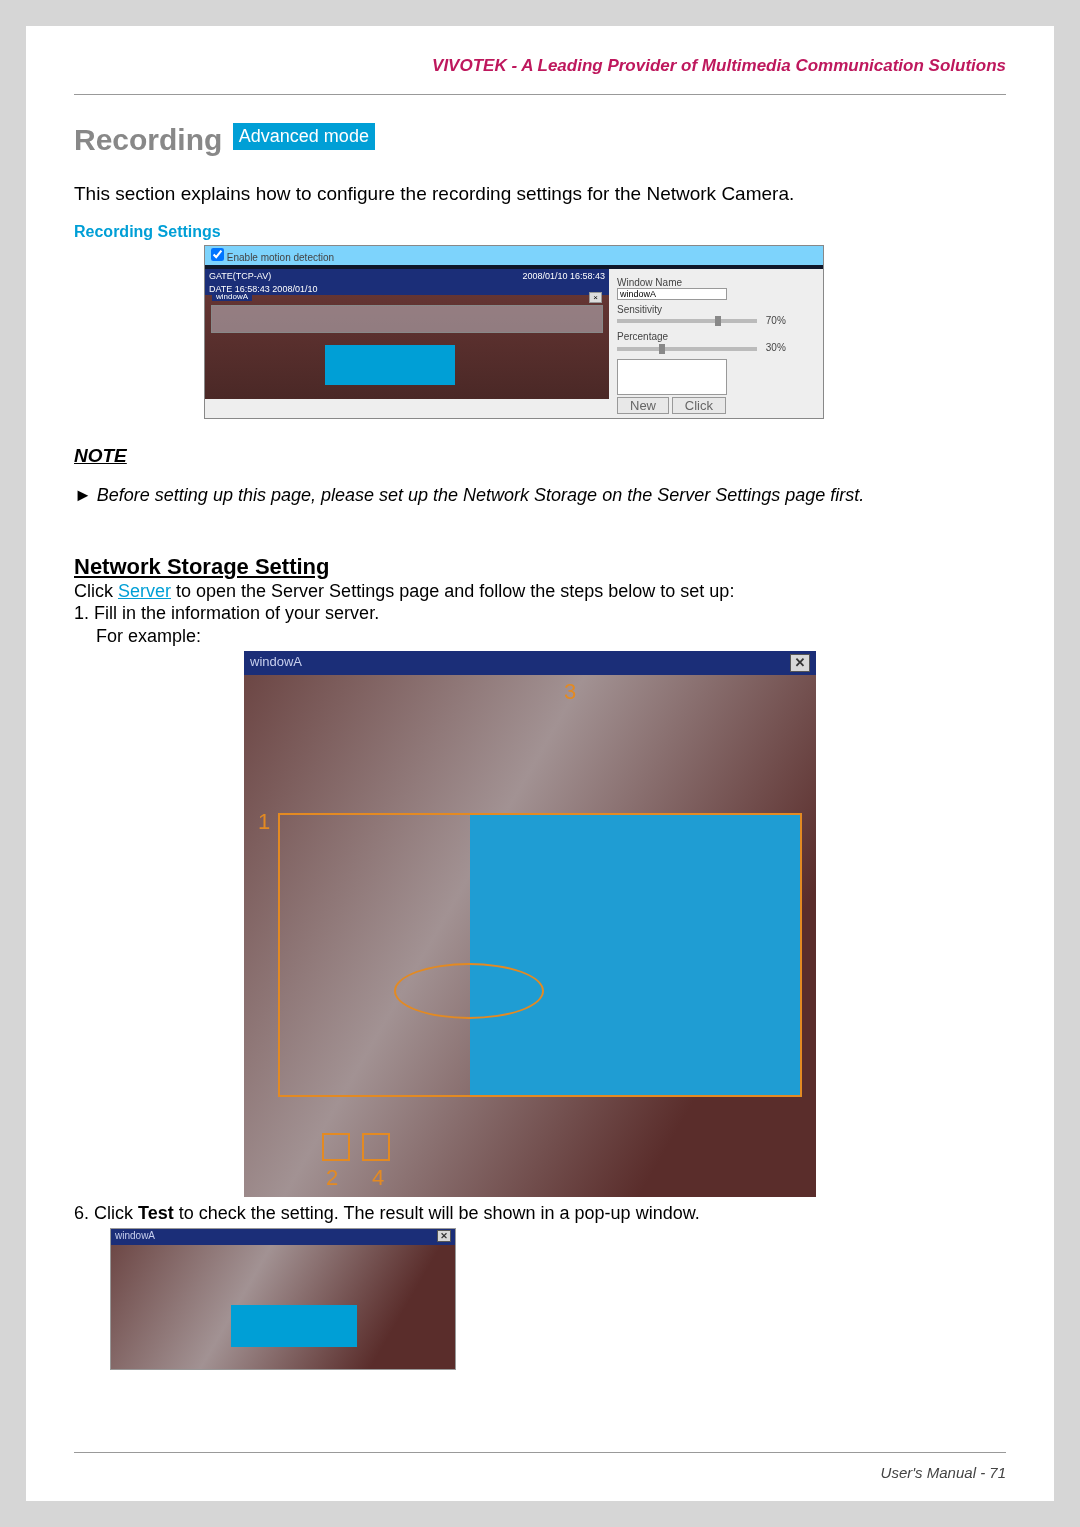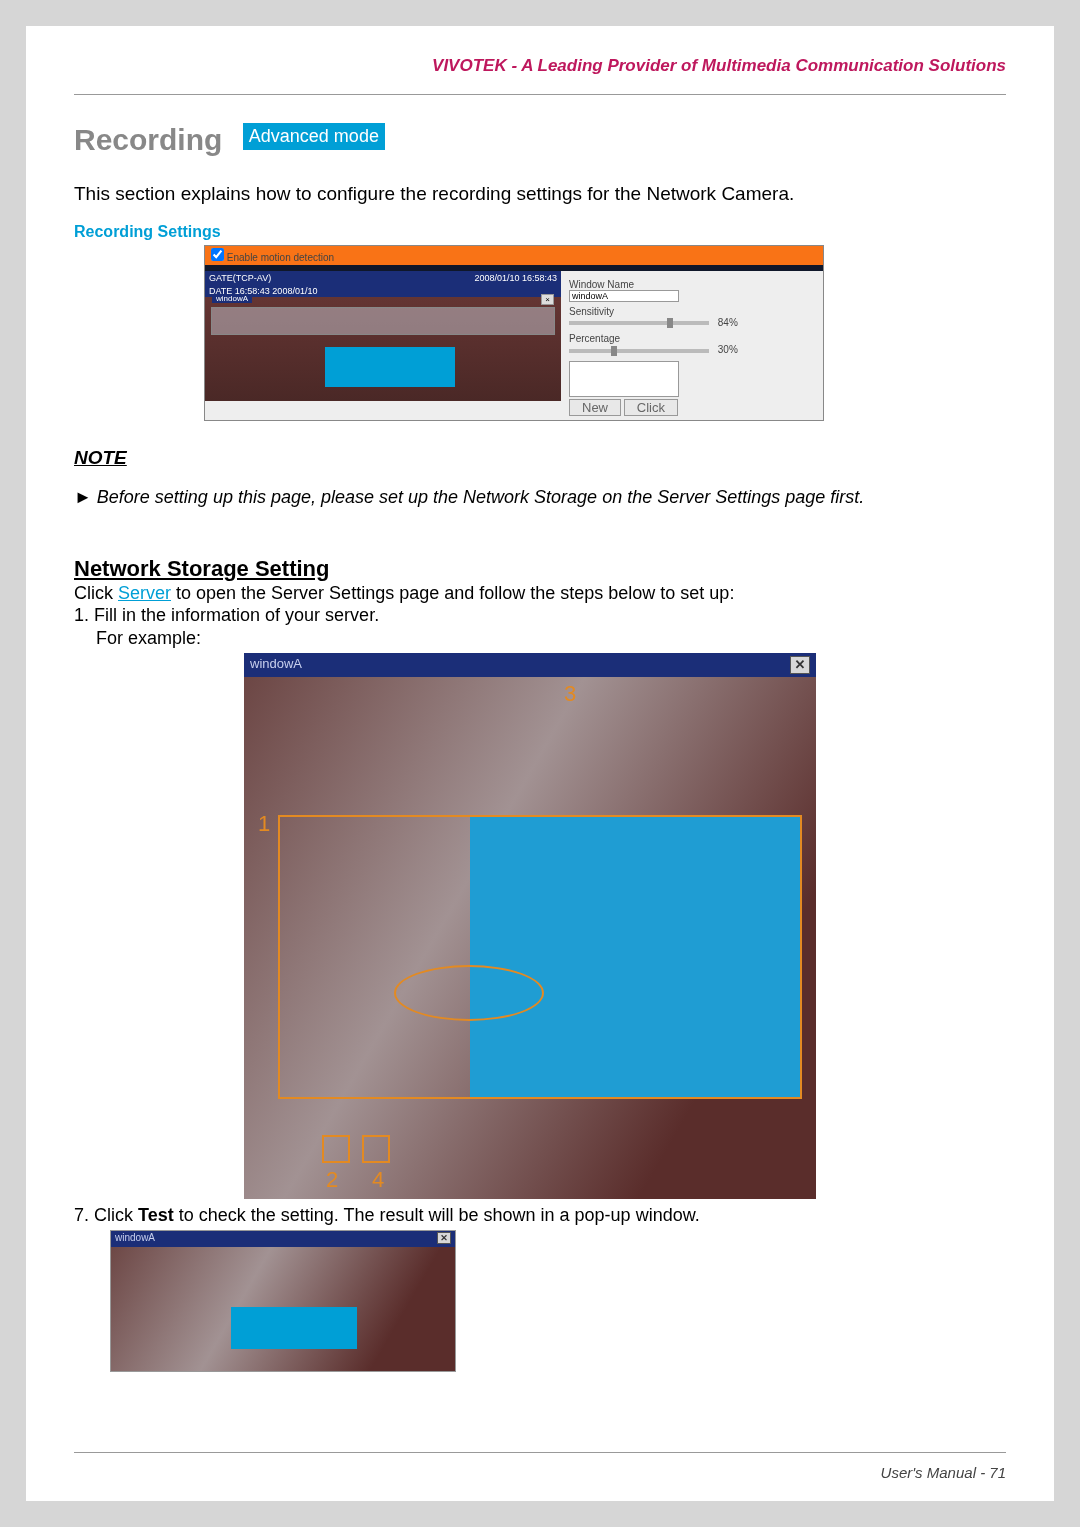--- a/index.html
+++ b/index.html
@@ -36,21 +36,21 @@
     display: inline-block;
     vertical-align: middle;
   }
   .badge {
     display: inline-block;
     background: #009fd6;
     color: #fff;
     font-size: 18px;
     padding: 3px 6px;
     vertical-align: middle;
-    margin-left: 16px;
+    margin-left: 6px;
     position: relative;
     top: -4px;
   }
   .intro {
     font-size: 19px;
     margin: 26px 0 18px 0;
     color: #000;
   }
   .subhead {
     color: #009fd6;
@@ -62,28 +62,28 @@
   .shot1 {
     width: 620px;
     margin-left: 130px;
     border: 1px solid #888;
     background: #eee;
     font-size: 10px;
   }
   .shot1 .chkrow {
     padding: 2px 6px;
     color: #444;
-    background: #f97316;
-    border-bottom: 6px solid #0f172a;
+    background: #7dd3fc;
+    border-bottom: 4px solid #0f172a;
   }
   .shot1 .body {
     display: flex;
   }
   .shot1 .preview {
-    width: 356px;
+    width: 404px;
     height: 130px;
     background: linear-gradient(#6b3836, #4a2826);
     position: relative;
   }
   .shot1 .preview .bar {
     background: #1b2e78;
     color: #fff;
     font-size: 9px;
     padding: 2px 4px;
     display: flex;
@@ -315,21 +315,21 @@
           <div class="wx">×</div>
         </div>
         <div class="ov"></div>
       </div>
       <div class="side">
         <div class="lbl">Window Name</div>
         <input class="txt" value="windowA" style="">
         <div class="lbl">Sensitivity</div>
         <div>
           <span class="slider"><span class="thumb" style="left:70%"></span></span>
-          <span class="pct">84%</span>
+          <span class="pct">70%</span>
         </div>
         <div class="lbl">Percentage</div>
         <div>
           <span class="slider"><span class="thumb" style="left:30%"></span></span>
           <span class="pct">30%</span>
         </div>
         <div class="list"></div>
         <div class="btns">
           <button>New</button>
           <button>Click</button>
@@ -358,21 +358,21 @@
       <div class="smallbox sb1"></div>
       <div class="smallbox sb2"></div>
       <div class="annot a1">1</div>
       <div class="annot a2">2</div>
       <div class="annot a3">3</div>
       <div class="annot a4">4</div>
     </div>
   </div>
 
   <p class="step2">
-    <span>7. Click </span><b>Test</b><span> to check the setting. The result will be shown in a pop-up window.</span>
+    <span>6. Click </span><b>Test</b><span> to check the setting. The result will be shown in a pop-up window.</span>
   </p>
 
   <div class="shot3">
     <div class="titlebar">windowA</div>
     <div class="closebx">✕</div>
     <div class="ov"></div>
   </div>
 
   <hr class="hr-bot">
   <div class="footer">User's Manual - 71</div>

